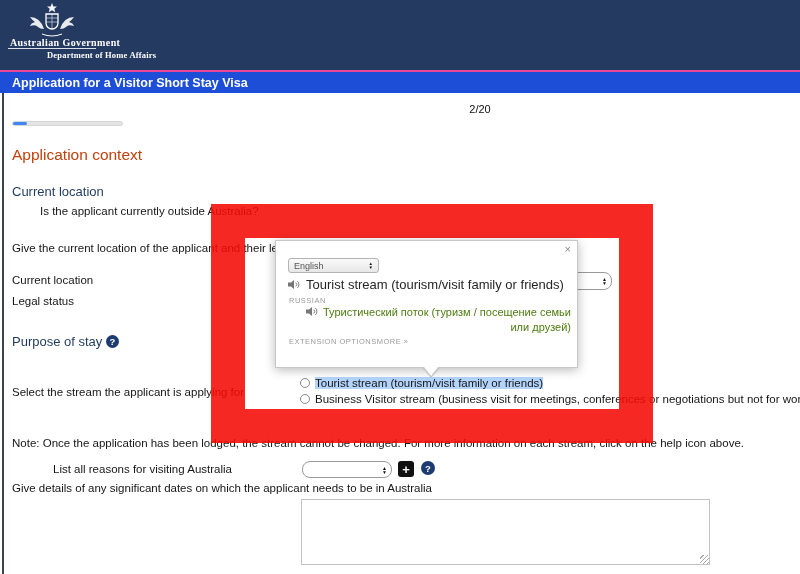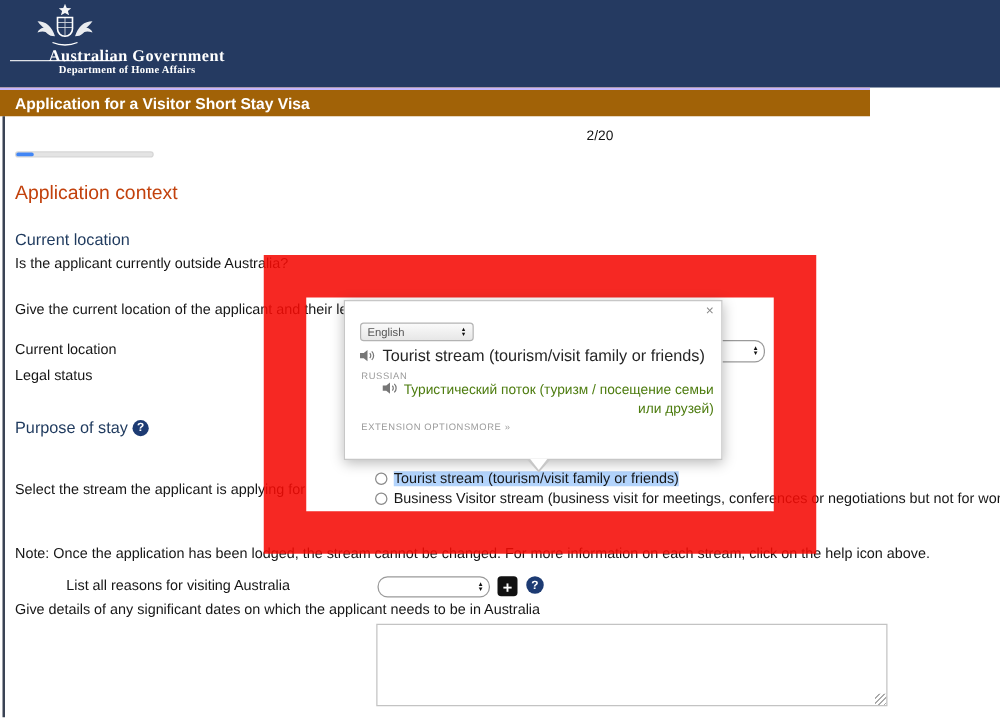--- a/index.html
+++ b/index.html
@@ -6,30 +6,30 @@
   html,body { width:800px; height:574px; }
   body {
     position:relative; overflow:hidden; background:#fff;
     font-family:"Liberation Sans", sans-serif; color:#1a1a1a;
   }
   
   .app-header { position:absolute; left:0; top:0; width:800px; height:70px; background:#253a61; }
   .crest { position:absolute; left:22px; top:3px; }
   .logo-line1 {
     position:absolute; left:10px; top:37px; width:150px;
-    font-family:"Liberation Serif", serif; font-weight:bold; font-size:13px; color:#fff; letter-spacing:.4px;margin-left:29px;
+    font-family:"Liberation Serif", serif; font-weight:bold; font-size:10px; color:#fff; letter-spacing:.4px;
   }
   .logo-divider { position:absolute; left:8px; top:48px; width:88px; height:1px; background:rgba(255,255,255,.85); }
   .logo-line2 {
     position:absolute; left:8px; top:50px; width:170px;
     font-family:"Liberation Serif", serif; font-weight:bold; font-size:8.5px; color:#fff; letter-spacing:.2px;padding-left:39px;
   }
   .title-bar {
-    position:absolute; left:0; top:70px; width:696px; height:23px;
-    background:#a16207; border-top:2px solid #c4b5fd;
+    position:absolute; left:0; top:70px; width:800px; height:23px;
+    background:#1d4ed8; border-top:2px solid #ec4899;
     display:flex; align-items:center; padding-left:12px;
   }
   .title-bar-text { color:#fff; font-weight:bold; font-size:12.5px; }
   
   .left-edge { position:absolute; left:2px; top:93px; width:2px; height:481px; background:#3a4354; }
   .page-indicator { position:absolute; left:430px; top:103px; width:100px; text-align:center; font-size:11px; color:#111; }
   .progress-track { position:absolute; left:12px; top:121px; width:111px; height:5px; background:#e4e4e4; border:1px solid #d6d6d6; border-radius:3px; }
   .progress-fill { width:14px; height:100%; background:#4286f5; border-radius:3px; }
   
   .h1 { position:absolute; left:12px; font-size:15.5px; color:#c2410c; }
@@ -126,21 +126,21 @@
 <div class="left-edge"></div>
 
 <div class="page-indicator">2/20</div>
 <div class="progress-track">
   <div class="progress-fill"></div>
 </div>
 
 <div class="h1" style="top:146px;">Application context</div>
 
 <div class="h2" style="top:184px;">Current location</div>
-<div class="q" style="top:205px; white-space:nowrap;">Is the applicant currently outside Australia?</div>
+<div class="q" style="top:205px; white-space:nowrap;margin-left:28px;">Is the applicant currently outside Australia?</div>
 <div class="q" style="top:242px; white-space:nowrap;">Give the current location of the applicant and their legal status in that location</div>
 <div class="lbl" style="top:274px;">Current location</div>
 <div class="lbl" style="top:295px;">Legal status</div>
 
 <div class="sel" style="left:470px; top:272px; width:142px; height:18px;">
   <span class="spinner">
     <span>▲</span>
       <span>▼</span>
   </span>
 </div>

